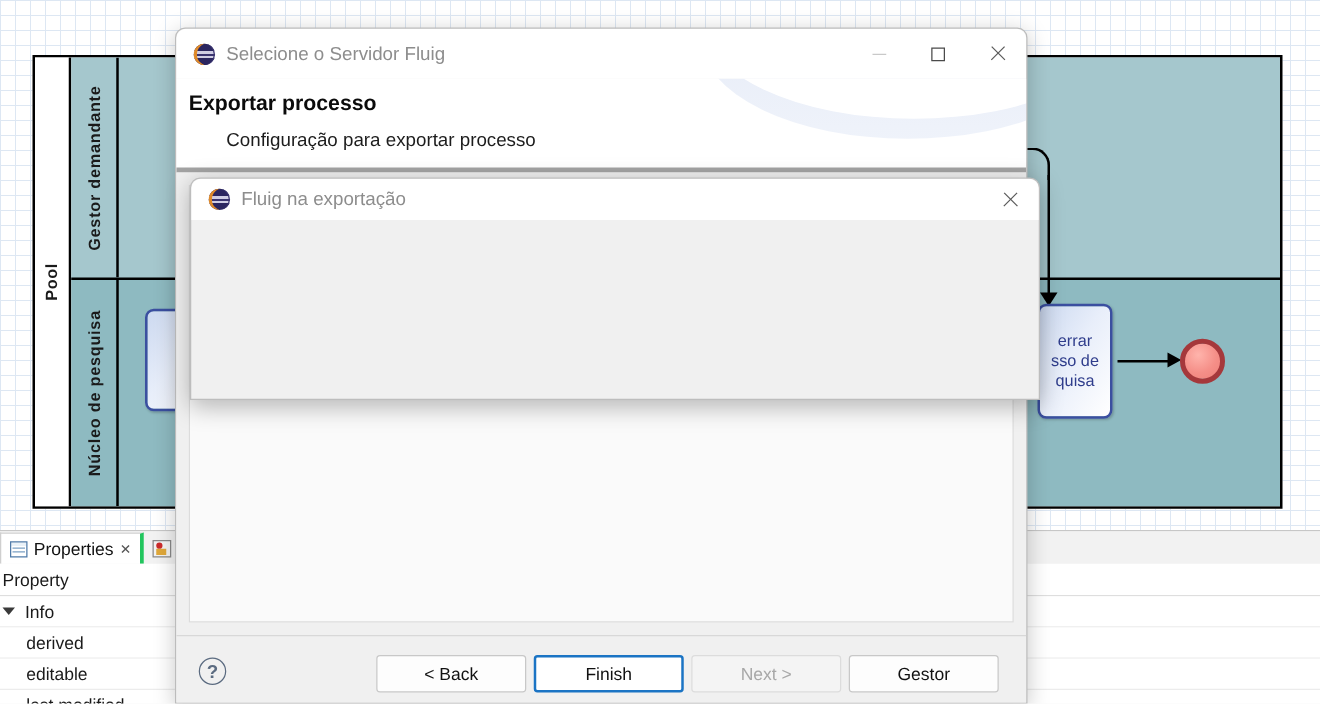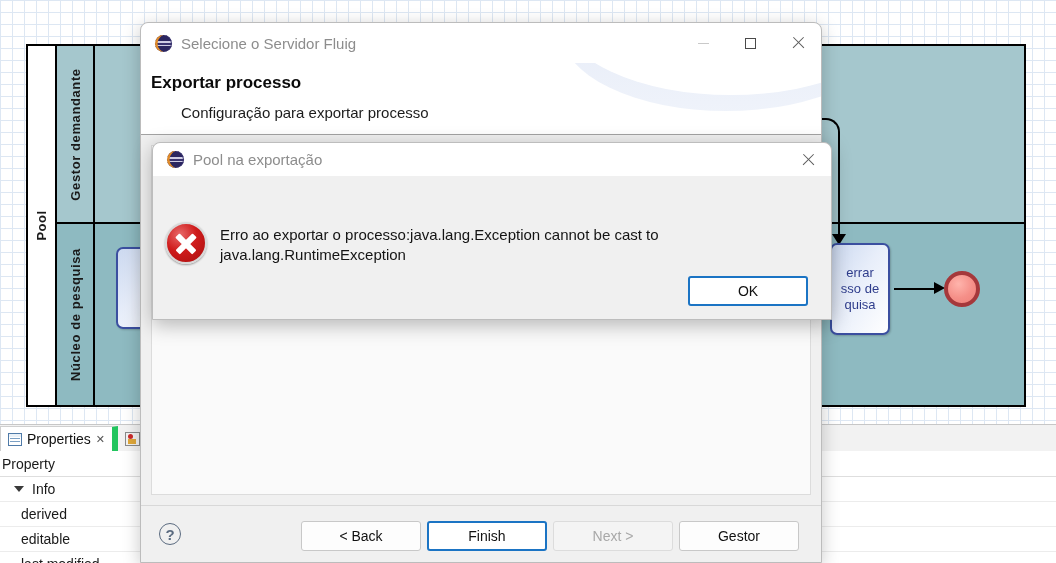--- a/index.html
+++ b/index.html
@@ -185,21 +185,21 @@
     height: 25px;
     padding: 0 7px;
     font-size: 14px;
     color: #111;
     box-sizing: border-box;
   }
   .tab.active {
     background: #ffffff;
     border-top: 1px solid #cfcfcf;
     border-left: 1px solid #cfcfcf;
-    border-right: 6px solid #22c55e;
+    border-right: 3px solid #22c55e;
   }
   .tab-close {
     font-size: 11px;
     color: #555;
   }
   .tab-icon-props {
     width: 14px; height: 13px;
     border: 1px solid #4f7aa8;
     background: linear-gradient(to bottom, #e9f1f8 0 3px, #ffffff 3px 100%);
     box-sizing: border-box;
@@ -249,21 +249,21 @@
   }
   .props-header .col-property { padding-left: 2px; width: 300px; }
   .props-row {
     height: 24px;
     background: #ffffff;
     display: flex;
     align-items: center;
     border-bottom: 1px solid #ececec;
   }
   .props-row .cell { padding-left: 2px; }
-  .props-row.group .cell { padding-left: 14px; display: flex; align-items: center; gap: 6px; text-align: center; }
+  .props-row.group .cell { padding-left: 2px; display: flex; align-items: center; gap: 6px; text-align: center; }
   .chevron-down {
     display: inline-block;
     width: 0; height: 0;
     border-left: 5px solid transparent;
     border-right: 5px solid transparent;
     border-top: 6px solid #3a3a3a;
     margin-right: 2px;
   }
   .props-row.indent .cell { padding-left: 21px; }
 
@@ -332,21 +332,21 @@
     width: 15px; height: 1.4px; background: #5a5a5a;
   }
   .win-close-glyph::before { transform: rotate(45deg); }
   .win-close-glyph::after  { transform: rotate(-45deg); }
 
   .wizard-header {
     position: relative;
     height: 71px;
     background: #ffffff;
     overflow: hidden;
-    border-bottom: 1px solid #a3a3a3;
+    border-bottom: 4px solid #a3a3a3;
   }
   .header-swoosh {
     position: absolute;
     right: -70px; top: -112px;
     width: 330px; height: 160px;
     border-radius: 50%;
     background: linear-gradient(to bottom, #dfe6f5, #eef2fa);
     opacity: 0.95;
   }
   .header-swoosh2 {
@@ -622,25 +622,20 @@
         <div class="wbtn default">Finish</div>
         <div class="wbtn disabled">Next &gt;</div>
         <div class="wbtn">Gestor</div>
       </div>
     </div>
   </div>
 
   <div class="errdlg">
     <div class="errdlg-titlebar">
       <span class="fluig-logo"></span>
-      <span class="errdlg-title">Pool na exportação</span>
+      <span class="errdlg-title">Fluig na exportação</span>
       <div class="errdlg-close">
         <span class="win-close-glyph"></span>
       </div>
     </div>
-    <div class="errdlg-body">
-      <div class="err-icon"></div>
-      <div class="err-message">Erro ao exportar o processo:java.lang.Exception cannot be cast to java.lang.RuntimeException</div>
-      <div class="err-ok">OK</div>
-    </div>
   </div>
 
 </div>
 
 </body></html>

